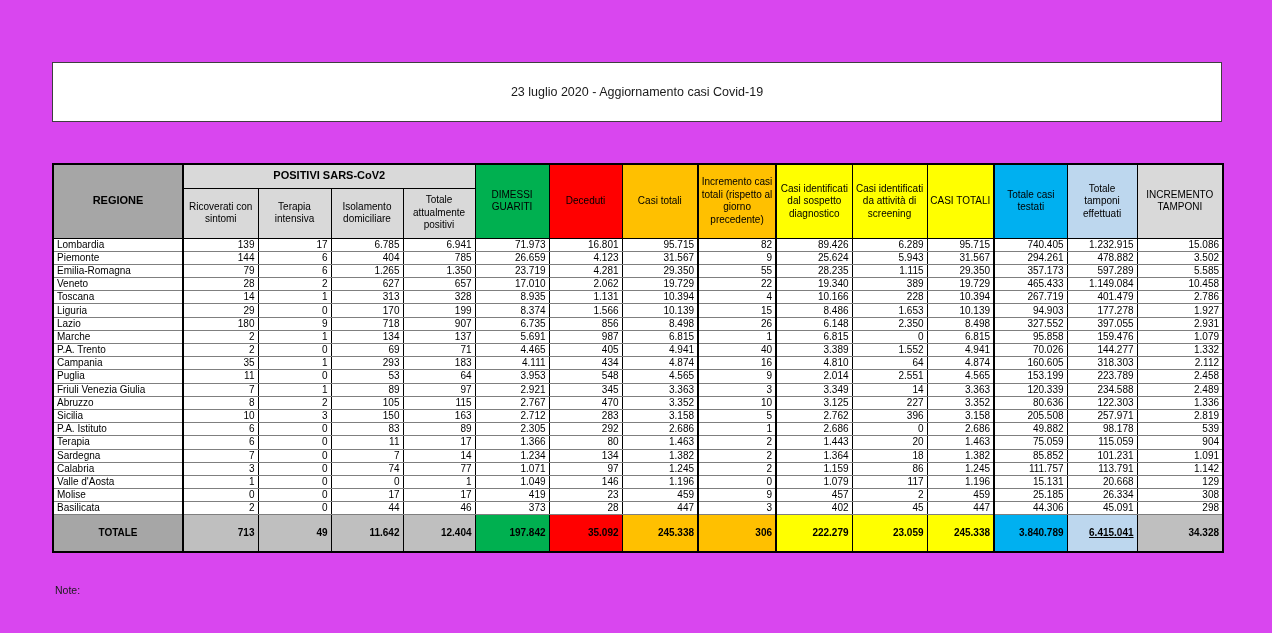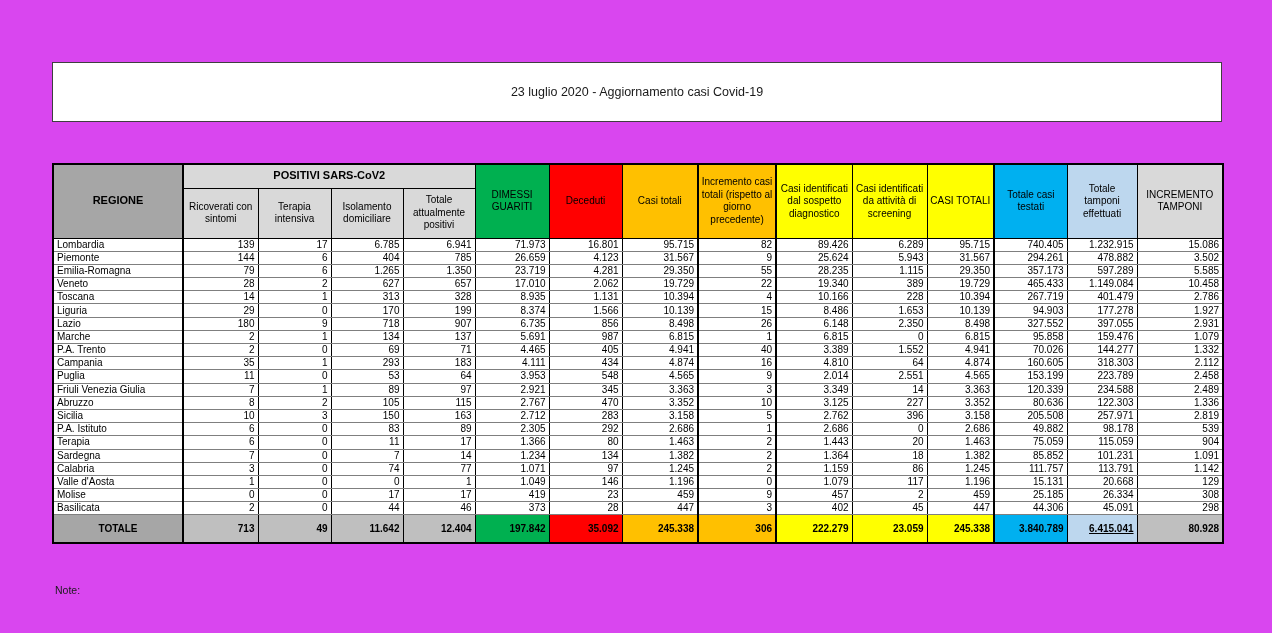--- a/index.html
+++ b/index.html
@@ -20,21 +20,21 @@
     padding: 1px 2px; line-height: 1.25; }
   thead tr.tier1 th { height: 24px; }
   thead tr.tier2 th { height: 50px; }
   th.bold { font-weight: bold; font-size: 11px; }
 
   tbody td { font-size: 10px; height: 13.2px; line-height: 12px; padding: 0 3px;
     border-top: 1px solid #7f7f7f; border-bottom: 1px solid #7f7f7f; background: #fff; }
   td.region { text-align: left; }
   td.num { text-align: right; }
 
-  tr.total td { font-weight: bold; height: 28px; font-size: 10px;
+  tr.total td { font-weight: bold; height: 37px; font-size: 10px;
     border-top: 1px solid #000; border-bottom: 2px solid #000; }
   tr.total td.label { text-align: center; }
 
   .thick-left { border-left: 2px solid #000 !important; }
 
   .note { position: absolute; left: 55px; top: 584px; font-size: 10.5px; color: #1a1a1a; }
 </style>
 </head>
 <body>
 
@@ -450,20 +450,20 @@
           <td class="num" style="background: rgb(191, 191, 191);">12.404</td>
           <td class="num" style="background: rgb(0, 176, 80);">197.842</td>
           <td class="num" style="background: rgb(255, 0, 0);">35.092</td>
           <td class="num" style="background: rgb(255, 192, 0);">245.338</td>
           <td class="num thick-left" style="background: rgb(255, 192, 0);">306</td>
           <td class="num thick-left" style="background: rgb(255, 255, 0);">222.279</td>
           <td class="num" style="background: rgb(255, 255, 0);">23.059</td>
           <td class="num" style="background: rgb(255, 255, 0);">245.338</td>
           <td class="num thick-left" style="background: rgb(0, 176, 240);">3.840.789</td>
           <td class="num" style="background: rgb(189, 215, 238); text-decoration: underline;">6.415.041</td>
-          <td class="num" style="background: rgb(191, 191, 191);">80.928</td>
+          <td class="num" style="background: rgb(191, 191, 191);">34.328</td>
         </tr>
       </tbody>
   </table>
 
   <div class="note">Note:</div>
 
 </div>
 
 </body></html>

